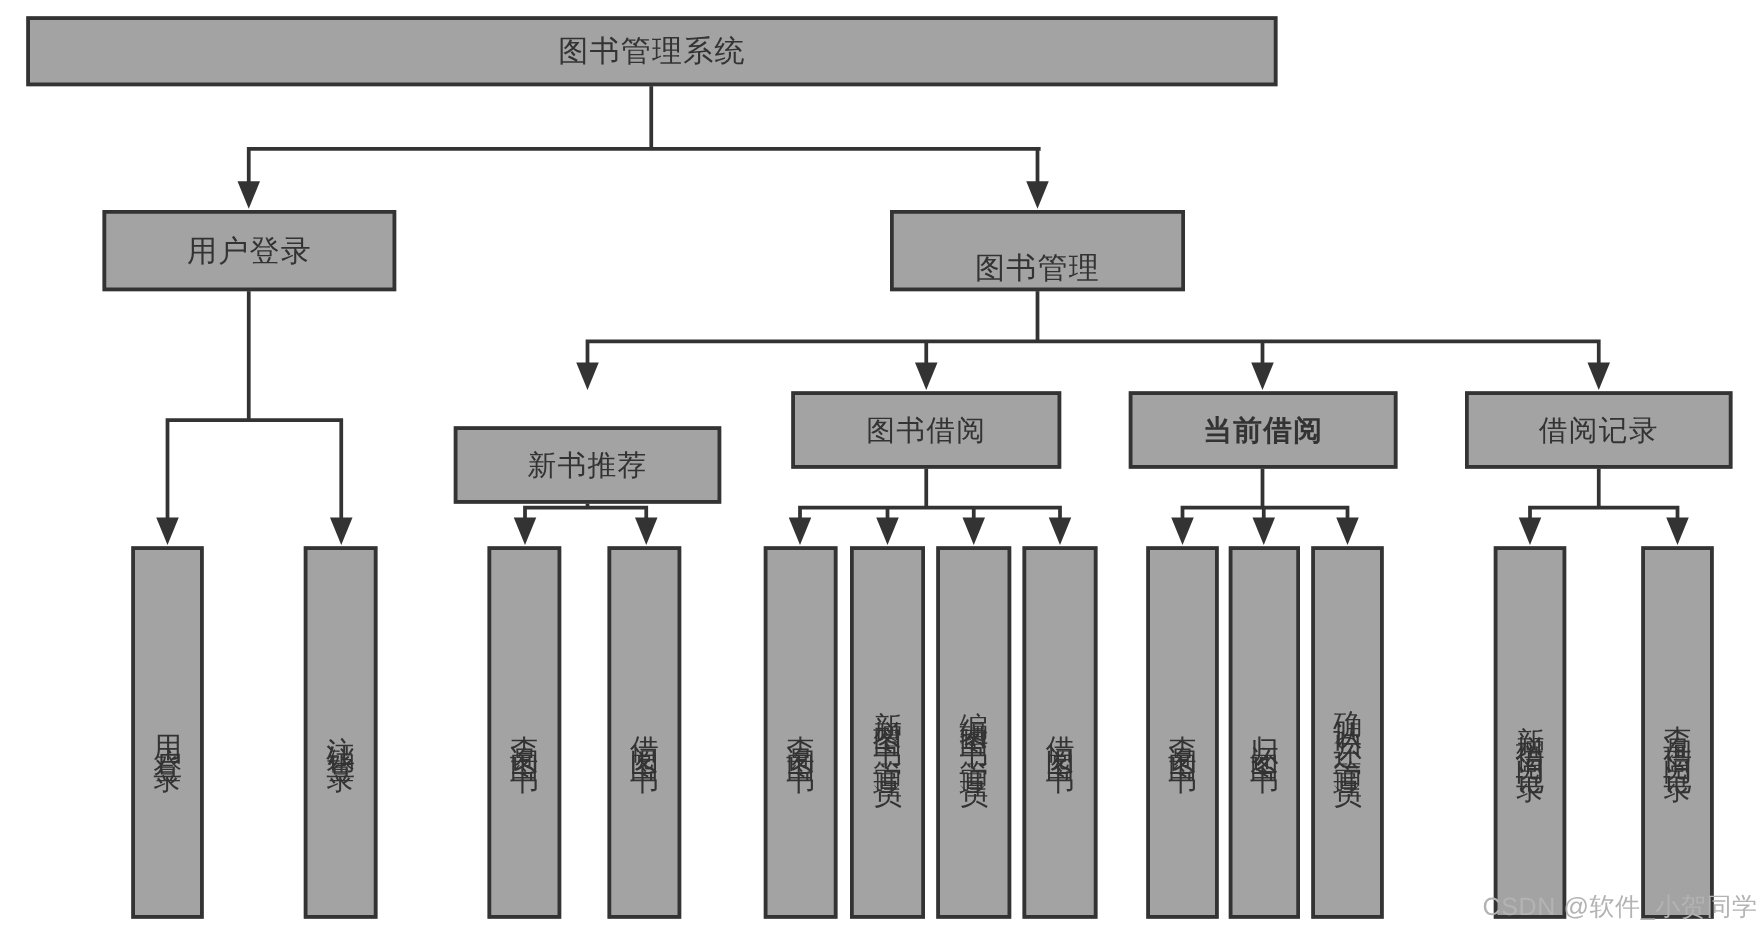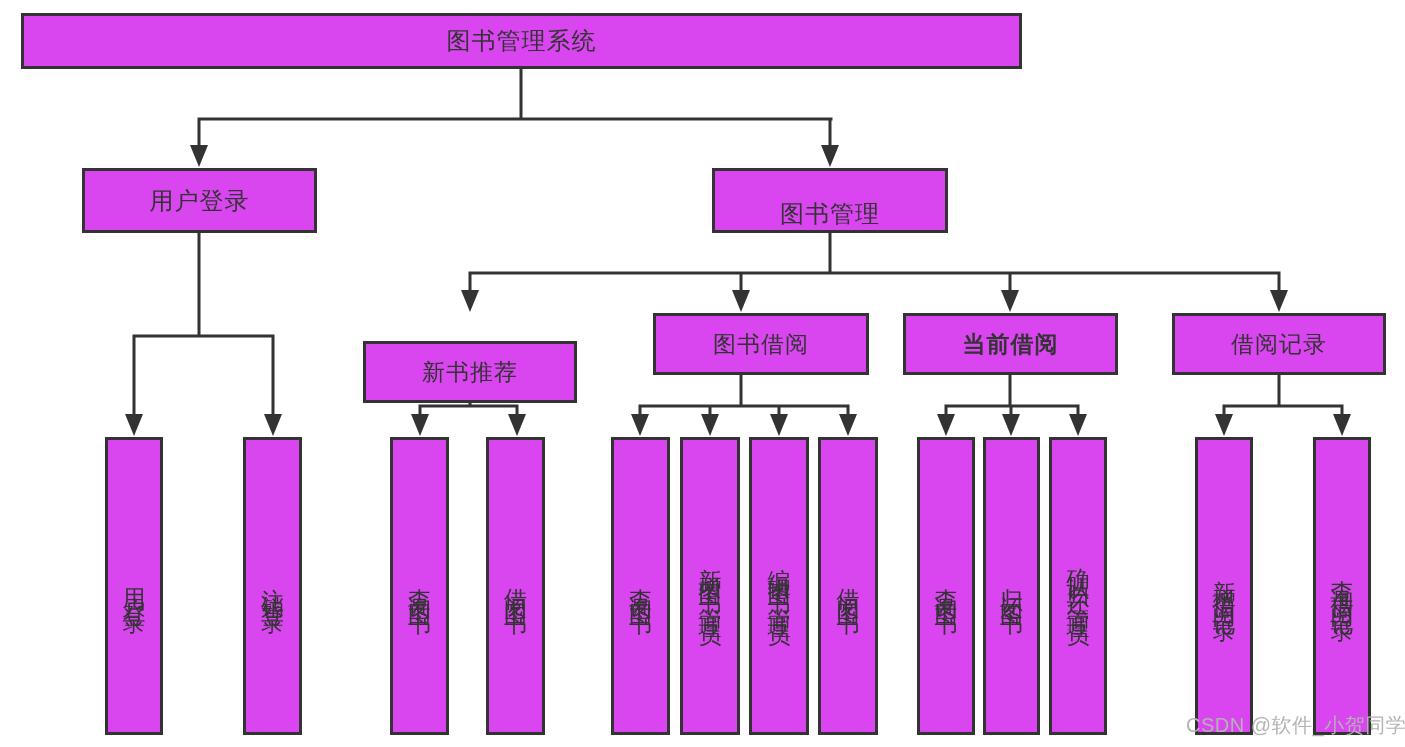--- a/index.html
+++ b/index.html
@@ -13,21 +13,21 @@
     color: #333333;
   }
   .connector-svg {
     position: absolute;
     left: 0; top: 0;
     width: 1405px; height: 747px;
     z-index: 0;
   }
   .node {
     position: absolute;
-    background: #d946ef;
+    background: #a3a3a3;
     border: 3px solid #333333;
     box-sizing: border-box;
     display: flex;
     align-items: center;
     justify-content: center;
     z-index: 1;
   }
   .hlabel {
     font-size: 24px;
     letter-spacing: 1px;
@@ -125,21 +125,21 @@
   <div class="node" style="left:82px; top:168px; width:235px; height:65px;">
     <span class="hlabel">用户登录</span>
   </div>
   <div class="node" style="left:712px; top:168px; width:236px; height:65px;align-items:flex-end;">
     <span class="hlabel">图书管理</span>
   </div>
 
   <div class="node l3" style="left:363px; top:313px; width:214px; height:62px;margin-top:28px;">
     <span class="hlabel">新书推荐</span>
   </div>
-  <div class="node l3" style="left:633px; top:313px; width:216px; height:62px;margin-left:20px;">
+  <div class="node l3" style="left:633px; top:313px; width:216px; height:62px;">
     <span class="hlabel">图书借阅</span>
   </div>
   <div class="node l3" style="left:903px; top:313px; width:215px; height:62px;font-weight:bold;">
     <span class="hlabel">当前借阅</span>
   </div>
   <div class="node l3" style="left:1172px; top:313px; width:214px; height:62px;">
     <span class="hlabel">借阅记录</span>
   </div>
 
   <div class="node" style="left:105px; top:437px; width:58px; height:298px;">

